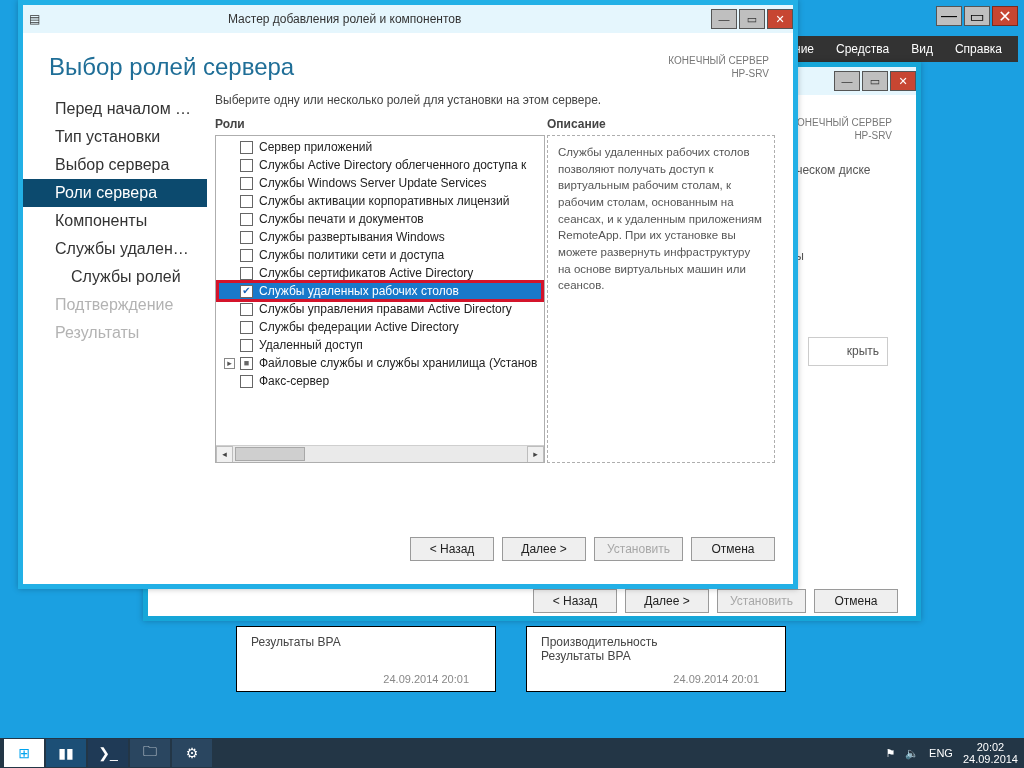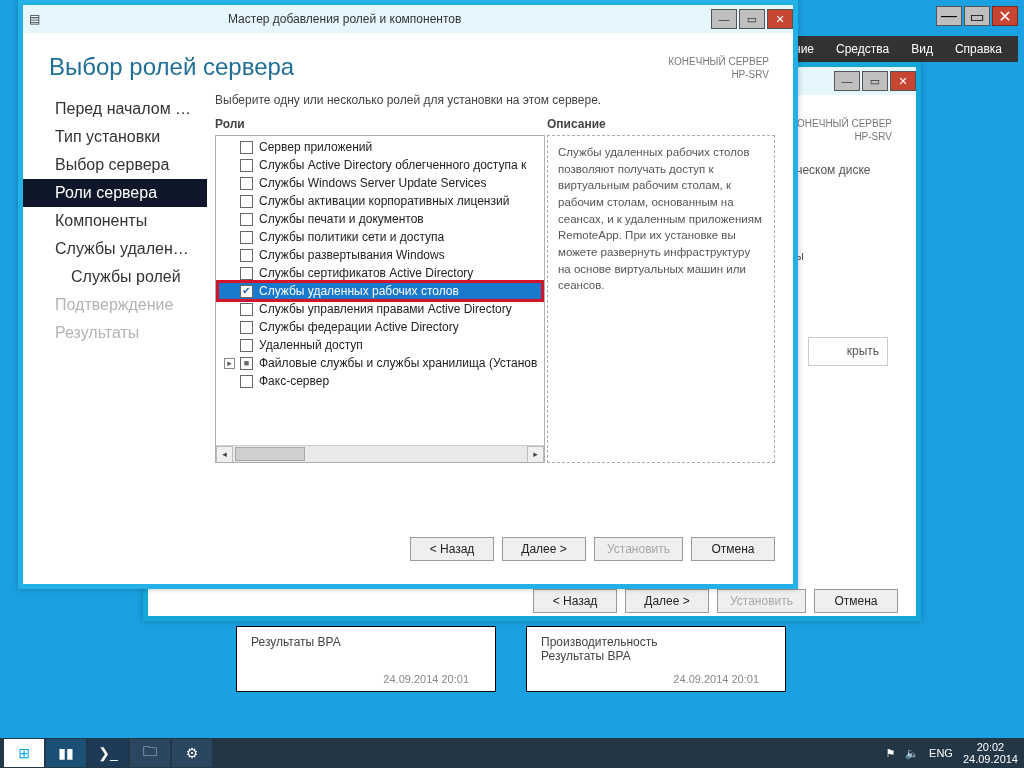--- a/index.html
+++ b/index.html
@@ -21,28 +21,28 @@
 .win-front { left: 18px; top: 0; width: 780px; height: 589px; border-color: #22b0e6; z-index: 10; }
 
 .titlebar { height: 28px; background: #e5f6fd; display: flex; align-items: center; justify-content: space-between; padding: 0 0 0 6px; font-size: 12px; color: #333; }
 .title-text { flex: 1; text-align: center; padding-right: 60px; }
 .title-ctrls { display: flex; }
 .title-ctrls .ctl { width: 26px; height: 20px; margin-left: 2px; display: flex; align-items: center; justify-content: center; border: 1px solid #555; font-size: 11px; }
 .ctl-min { background: #bfbfbf; }
 .ctl-max { background: #bfbfbf; }
 .ctl-close { background: #c74632; color: #fff; border-color: #7a2b1f; }
 
-.win-header { display: flex; justify-content: space-between; align-items: flex-end; padding: 20px 24px 8px 26px; }
+.win-header { display: flex; justify-content: space-between; align-items: center; padding: 20px 24px 8px 26px; }
 .win-header h1 { font-size: 24px; font-weight: 300; color: #1f6e97; }
 .server-info { text-align: right; font-size: 10px; color: #777; line-height: 1.3; }
 
 .win-body { display: flex; padding: 0 10px 0 0; height: 430px; }
 .nav { width: 184px; padding-top: 6px; font-size: 16px; }
 .nav div { padding: 5px 10px 5px 32px; color: #333; white-space: nowrap; overflow: hidden; text-overflow: ellipsis; }
-.nav .active { background: #0f172a; color: #fff; }
+.nav .active { background: #0c4a6e; color: #fff; }
 .nav .disabled { color: #b3b3b3; }
 .nav .sub { padding-left: 48px; }
 
 .content { flex: 1; padding: 4px 8px 0 8px; font-size: 12px; color: #444; }
 .intro { margin-bottom: 10px; }
 .panes { display: flex; gap: 2px; }
 .pane-title { font-weight: 600; margin-bottom: 4px; }
 
 .roles-box { border: 1px solid #aeaeae; width: 330px; height: 328px; position: relative; overflow: hidden; }
 .roles-list { padding: 2px; }
@@ -176,25 +176,25 @@
                 <div class="role-row">
                   <span class="cb"></span>
                   <span>Службы активации корпоративных лицензий</span>
                 </div>
                 <div class="role-row">
                   <span class="cb"></span>
                   <span>Службы печати и документов</span>
                 </div>
                 <div class="role-row">
                   <span class="cb"></span>
+                  <span>Службы развертывания Windows</span>
+                </div>
+                <div class="role-row">
+                  <span class="cb"></span>
                   <span>Службы политики сети и доступа</span>
-                </div>
-                <div class="role-row">
-                  <span class="cb"></span>
-                  <span>Службы развертывания Windows</span>
                 </div>
                 <div class="role-row">
                   <span class="cb"></span>
                   <span>Службы сертификатов Active Directory</span>
                 </div>
                 <div class="role-row selected highlight-red">
                   <span class="cb checked"></span>
                   <span>Службы удаленных рабочих столов</span>
                 </div>
                 <div class="role-row">

